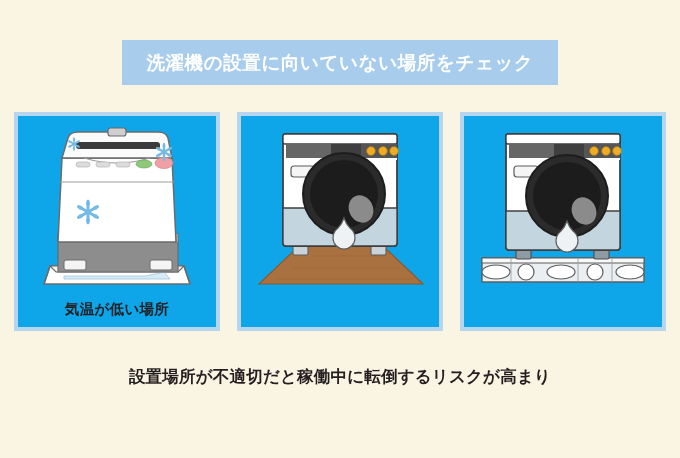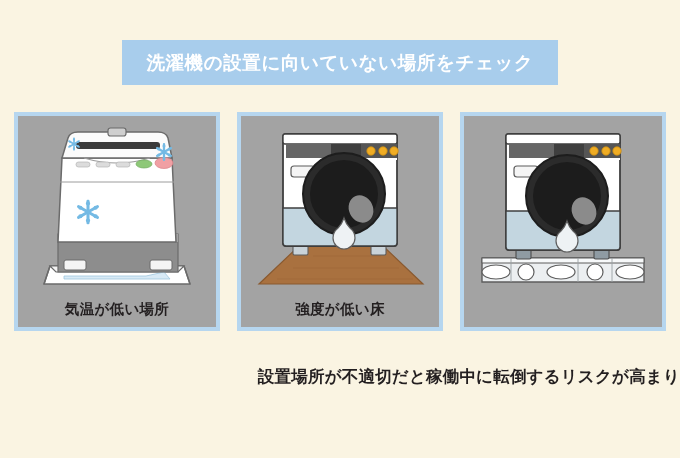--- a/index.html
+++ b/index.html
@@ -41,21 +41,21 @@
     left: 14px;
     top: 112px;
     width: 652px;
     height: 219px;
     display: flex;
     justify-content: space-between;
   }
   .panel {
     width: 206px;
     height: 219px;
-    background: #a3a3a3;
+    background: #0ea5e9;
     border: 4px solid #b6d6ef;
     box-sizing: border-box;
     position: relative;
   }
   .panel-art {
     position: absolute;
     left: 0;
     top: 0;
     width: 100%;
     height: 178px;
@@ -77,21 +77,21 @@
     letter-spacing: 0.3px;
     white-space: nowrap;
   }
 
   
   .footer-text {
     position: absolute;
     left: 0;
     top: 364px;
     width: 680px;
-    text-align: right;
+    text-align: center;
     color: #231f20;
   }
   .footer-line {
     font-size: 16.5px;
     font-weight: bold;
     line-height: 25px;
     letter-spacing: 0.2px;
     white-space: nowrap;
   }
 </style>
@@ -224,21 +224,20 @@
           <circle cx="103" cy="78" r="41" fill="#2b2b2b" stroke="#1d1d1d" stroke-width="2"></circle>
           <circle cx="103" cy="78" r="34" fill="#1c1c1c"></circle>
           <ellipse cx="120" cy="93" rx="12" ry="14" fill="#8b8b8b" transform="rotate(-25 120 93)"></ellipse>
         </g>
 
         <g>
           <path d="M103,102 Q101,108 97,112 Q92,116 92,122 A11,11 0 1 0 114,122 Q114,116 109,112 Q105,108 103,102 Z" fill="#eef2f4" stroke="#5d5d5d" stroke-width="1.2"></path>
         </g>
       </svg>
     </div>
-    <div class="panel-caption">強度が低い床</div>
   </div>
 
   <div class="panel">
     <div class="panel-art">
       <svg viewBox="0 0 198 178" xmlns="http://www.w3.org/2000/svg">
 
         <g>
           <path d="M18,142 L180,142 L180,166 L18,166 Z" fill="#eceff1" stroke="#5d5d5d" stroke-width="1.4"></path>
           <path d="M18,142 L180,142 L180,147 L18,147 Z" fill="#f7f9fa" stroke="#5d5d5d" stroke-width="1"></path>
           <ellipse cx="32" cy="156" rx="14" ry="7" fill="#ffffff" stroke="#5d5d5d" stroke-width="1.2"></ellipse>

